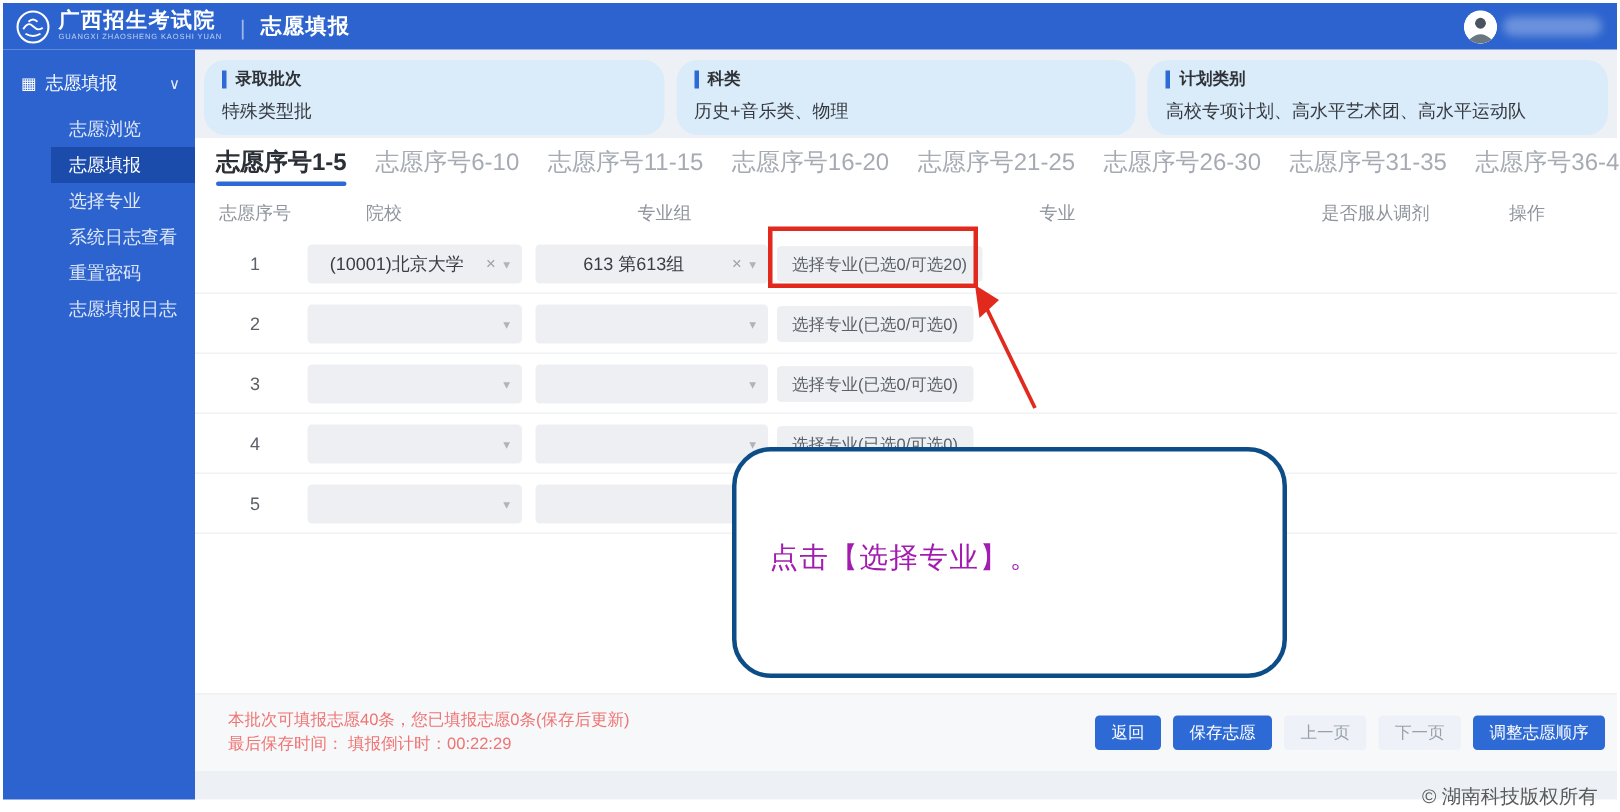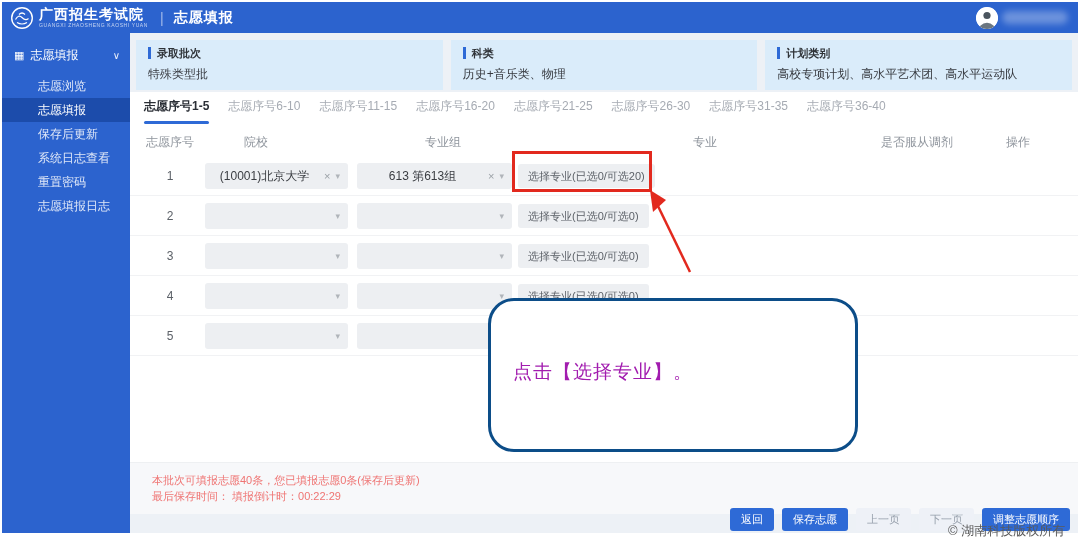--- a/index.html
+++ b/index.html
@@ -18,36 +18,36 @@
   .hdr-right { margin-left:auto; margin-right:10px; display:flex; align-items:center; }
   .avatar { width:22px; height:22px; border-radius:50%; background:#fff; display:flex; align-items:center; justify-content:center; overflow:hidden; }
   .user-blur { width:66px; height:13px; margin-left:4px; border-radius:7px;
                background:rgba(255,255,255,.30); filter:blur(3px); }
 
   
   .sidebar { position:absolute; left:2px; top:33px; width:128px; height:500px; background:#2c63ce; z-index:10; }
   .side-parent { display:flex; align-items:center; padding:14px 10px 10px 12px; color:#fff; font-size:12px; position:relative; }
   .side-parent .menu-glyph { font-size:11px; margin-right:6px; }
   .side-parent .chev { position:absolute; right:10px; font-size:10px; opacity:.9; }
-  .side-item { height:24px; line-height:24px; padding-left:36px; font-size:12px;
-               color:rgba(255,255,255,.85); cursor:pointer; }
+  .side-item { height:24px; line-height:24px; padding-left:12px; font-size:12px;
+               color:rgba(255,255,255,.85); cursor:pointer;margin-left:32px; }
   .side-item.active { background:#1c4cab; color:#fff; }
 
   
   .main { position:absolute; left:130px; top:33px; width:948px; height:500px; background:#edf1f6; }
 
   .cards { position:absolute; top:7px; left:6px; right:6px; height:50px; display:flex; gap:8px; }
-  .card { flex:1; background:#daecfa; border-radius:0; padding:7px 12px; }
+  .card { flex:1; background:#daecfa; border-radius:14px; padding:7px 12px; }
   .card-label { font-size:11px; font-weight:bold; color:#2f3338; border-left:3px solid #2e6ad6; padding-left:6px; line-height:12px; }
   .card-value { font-size:12px; color:#36393f; margin-top:7px; }
 
   .panel { position:absolute; top:59px; left:0; width:948px; height:422px; background:#fff; }
 
   .tabs { position:absolute; top:6px; left:14px; height:26px; display:flex; gap:19px; }
-  .tab { font-size:12px; color:#a6abb3; position:relative; padding-bottom:3px; cursor:pointer; white-space:nowrap; }
+  .tab { font-size:16px; color:#a6abb3; position:relative; padding-bottom:3px; cursor:pointer; white-space:nowrap; }
   .tab.active { color:#2b2f36; font-weight:bold; }
   .tab.active::after { content:""; position:absolute; left:0; right:0; bottom:0; height:3px; background:#2e6ad6; border-radius:2px; }
 
   .thead { position:absolute; top:36px; left:0; width:948px; height:26px; }
   .th { position:absolute; top:6px; font-size:12px; color:#8f959d; text-align:center; }
 
   .trows { position:absolute; top:64px; left:0; width:948px; }
   .trow { position:relative; width:948px; height:40px; border-bottom:1px solid #f1f2f4; }
   .seq { position:absolute; left:10px; top:0; width:60px; height:40px; line-height:40px; text-align:center; font-size:12px; color:#5c6168; }
   .sel { position:absolute; top:7px; height:26px; background:#edeff2; border-radius:3px;
@@ -67,21 +67,21 @@
   .arrow-svg { position:absolute; left:380px; top:50px; z-index:4; pointer-events:none; }
   .callout { position:absolute; left:358px; top:206px; width:370px; height:154px; background:#fff;
              border:3px solid #0c4d88; border-radius:26px; z-index:5; }
   .callout-text { position:absolute; left:22px; top:58px; font-family:"DejaVu Serif", serif;
                   font-size:19px; color:#a21caf; letter-spacing:1px; }
 
   .pfooter { position:absolute; top:370px; left:0; width:948px; height:52px; background:#f7f8fa; border-top:1px solid #eef0f2; }
   .notice { position:absolute; left:22px; top:9px; font-size:11px; color:#ef7473; line-height:16px; }
   .fbtns { position:absolute; right:8px; top:14px; display:flex; gap:8px; }
   .fbtn { height:23px; border:none; border-radius:3px; font-size:11px; padding:0 11px; cursor:pointer;
-          font-family:"Liberation Sans", sans-serif; white-space:nowrap;margin-top:31px; }
+          font-family:"Liberation Sans", sans-serif; white-space:nowrap; }
   .fbtn.primary { background:#2e6ad6; color:#fff; }
   .fbtn.plain { background:#eef1f7; color:#97a0ac;text-align:center; }
 
   .watermark { position:absolute; top:489px; left:818px; font-size:13px; color:#5a5a5a; white-space:nowrap; }
 </style>
 </head>
 <body>
 
 <div id="app">
 
@@ -113,21 +113,21 @@
   </div>
 
   <div class="sidebar">
     <div class="side-parent">
       <span class="menu-glyph">▦</span>
       <span>志愿填报</span>
       <span class="chev">∨</span>
     </div>
     <div class="side-item">志愿浏览</div>
     <div class="side-item active">志愿填报</div>
-    <div class="side-item">保存后更新</div>
+    <div class="side-item">选择专业</div>
     <div class="side-item">系统日志查看</div>
     <div class="side-item">重置密码</div>
     <div class="side-item">志愿填报日志</div>
   </div>
 
   <div class="main">
 
     <div class="cards">
       <div class="card">
         <div class="card-label">录取批次</div>

